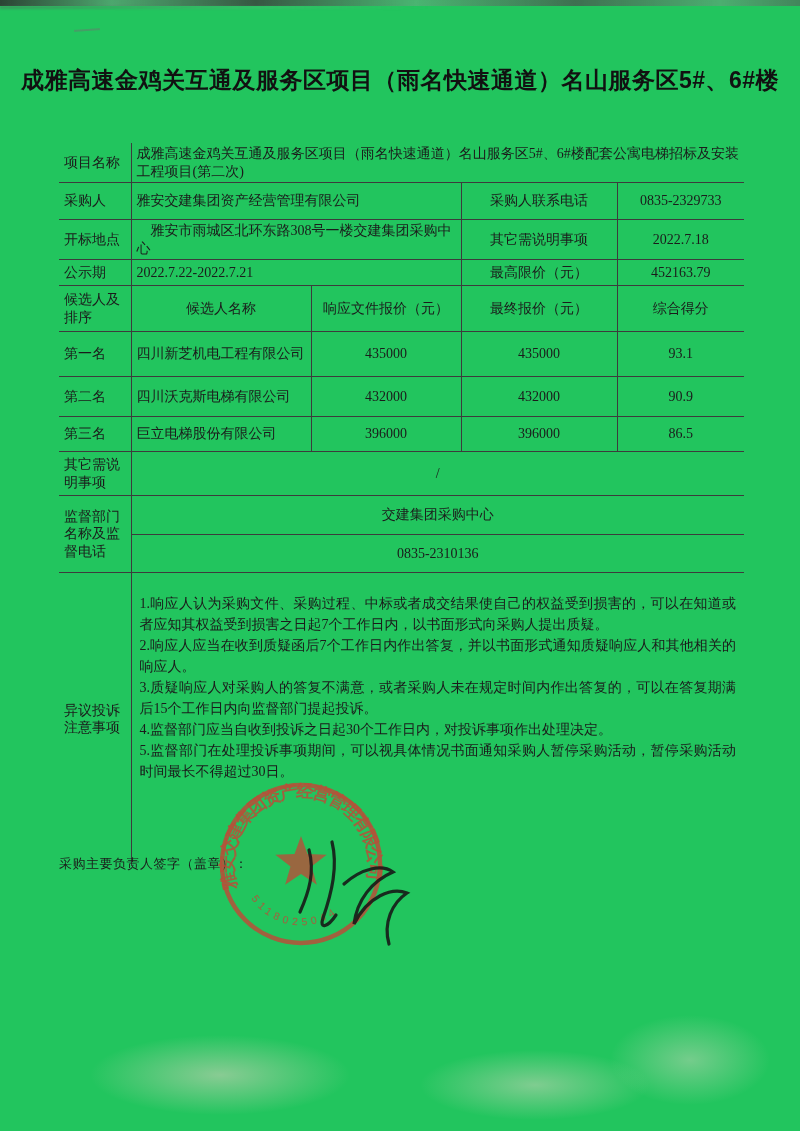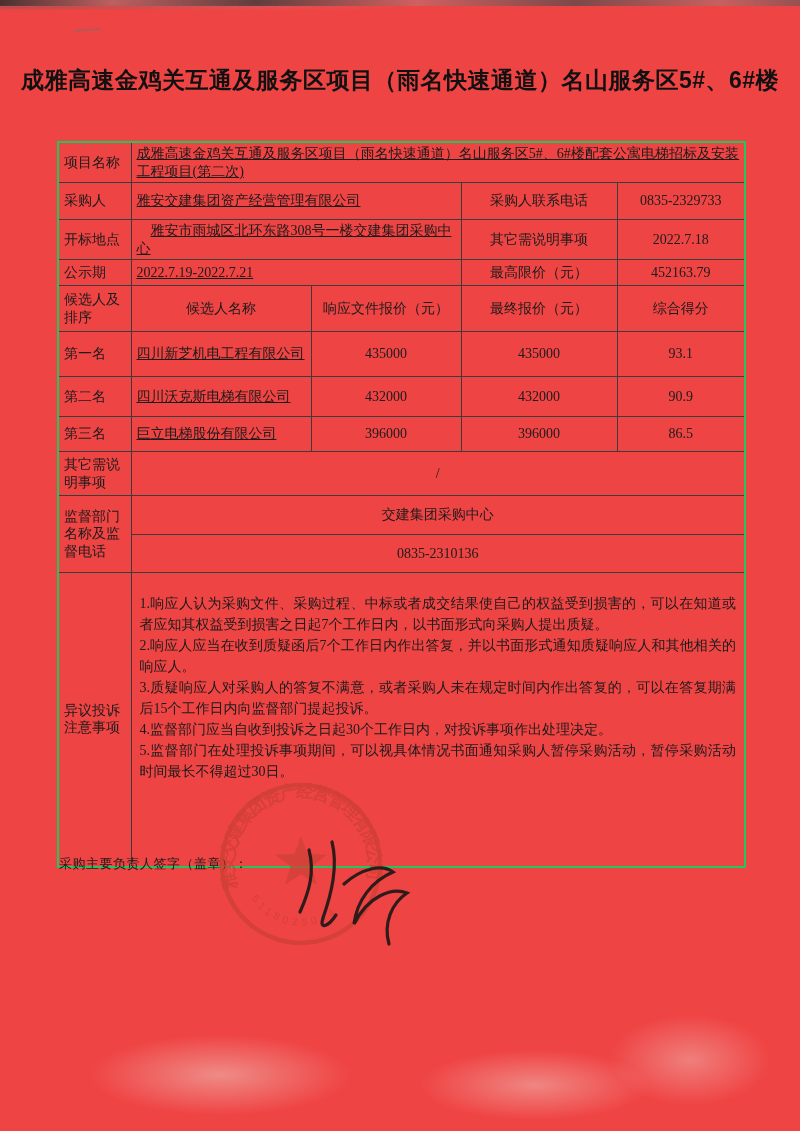--- a/index.html
+++ b/index.html
@@ -1,18 +1,18 @@
 <!DOCTYPE html>
 <html><head>
 <meta charset="utf-8">
 <style>
   html,body{margin:0;padding:0;background:#e8e8e8;}
   .page{
     position:relative;width:800px;height:1131px;margin:0 auto;
-    background:#ef4444;overflow:hidden;
+    background:#22c55e;overflow:hidden;
     font-family:"Liberation Serif","DejaVu Serif",serif;
     color:#1c1c1c;
   }
   
   .scan-top{
     position:absolute;left:0;top:0;width:800px;height:6px;
     background:linear-gradient(90deg,rgba(45,45,45,.85),rgba(130,130,130,.45) 14%,rgba(60,60,60,.8) 32%,rgba(150,150,150,.35) 52%,rgba(75,75,75,.7) 72%,rgba(140,140,140,.4) 90%,rgba(90,90,90,.6));
     filter:blur(.6px);
   }
   .scan-top2{
@@ -42,21 +42,21 @@
     font-size:14px;line-height:1.25;color:#1b1b1b;
   }
   table.main td{
     border:1.5px solid #3c3c3c;
     padding:2px 5px;vertical-align:middle;
     overflow:hidden;
   }
   table.main{border:2px solid #22c55e;}
   td.lbl{text-align:left;padding:2px 3px 2px 4px;}
   td.lbl-c{text-align:left;padding:2px 2px;}
-  td.val-l{text-align:left;text-decoration:underline;}
+  td.val-l{text-align:left;}
   td.val-c{text-align:center;}
   td.indent1{text-indent:1em;}
   td.just{text-align:justify;}
   .objection-cell{vertical-align:middle;padding:6px 8px 70px 8px !important;}
   .objection-cell p{margin:0;text-align:justify;line-height:21px;}
 
   .sign-line{
     position:absolute;left:59px;top:855px;font-size:13px;color:#1b1b1b;
     letter-spacing:.5px;
   }
@@ -100,21 +100,21 @@
       <td class="val-c">0835-2329733</td>
     </tr>
     <tr style="height:36px">
       <td class="lbl">开标地点</td>
       <td colspan="2" class="val-l indent1">雅安市雨城区北环东路308号一楼交建集团采购中心</td>
       <td class="val-c">其它需说明事项</td>
       <td class="val-c">2022.7.18</td>
     </tr>
     <tr style="height:26px">
       <td class="lbl">公示期</td>
-      <td colspan="2" class="val-l">2022.7.19-2022.7.21</td>
+      <td colspan="2" class="val-l">2022.7.22-2022.7.21</td>
       <td class="val-c">最高限价（元）</td>
       <td class="val-c">452163.79</td>
     </tr>
     <tr style="height:46px">
       <td class="lbl">候选人及排序</td>
       <td class="val-c">候选人名称</td>
       <td class="val-c">响应文件报价（元）</td>
       <td class="val-c">最终报价（元）</td>
       <td class="val-c">综合得分</td>
     </tr>

